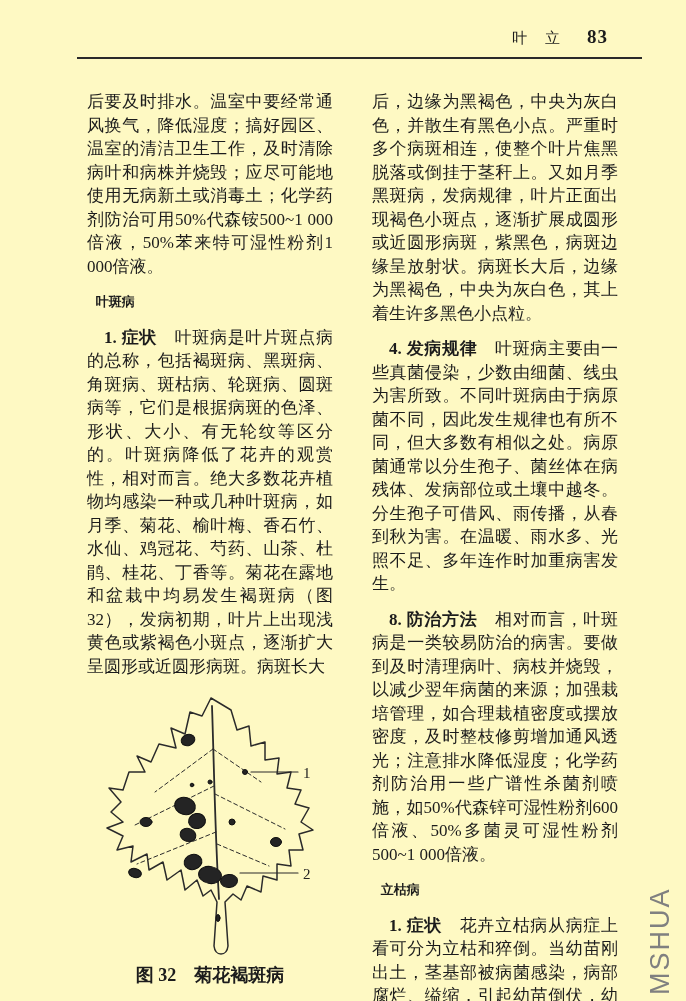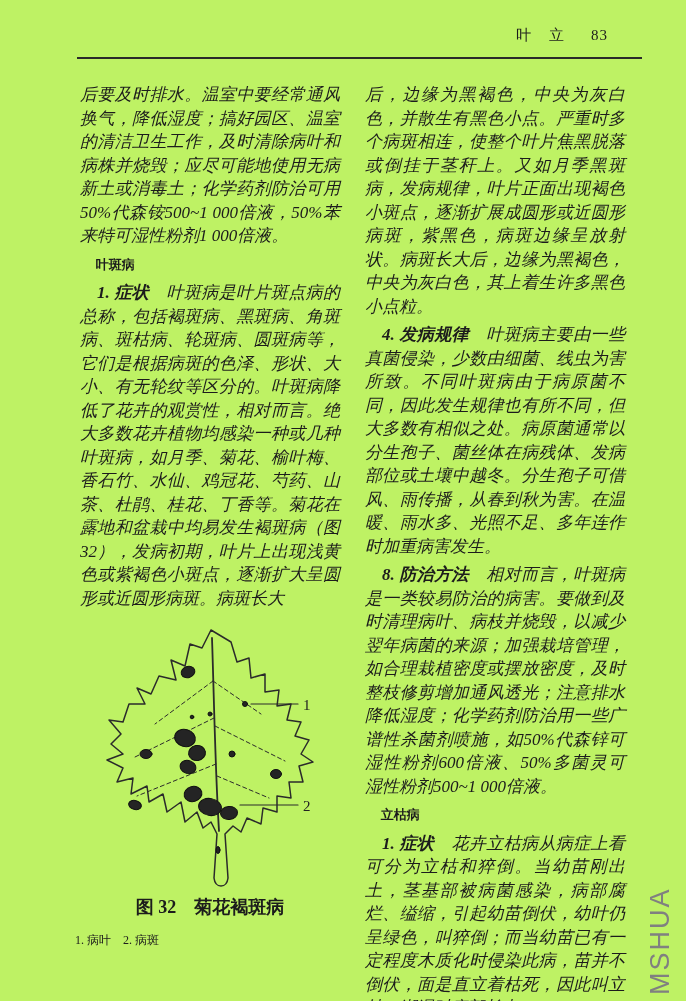--- a/index.html
+++ b/index.html
@@ -5,62 +5,62 @@
   html, body {
     margin: 0;
     padding: 0;
     background: #e8e8e6;
   }
   .page {
     position: relative;
     width: 686px;
     height: 1001px;
     margin: 0 auto;
-    background: #bef264;
+    background: #fef9c3;
     overflow: hidden;
     font-family: "Liberation Serif", "DejaVu Serif", serif;
     color: #1c1c1c;
   }
   
   .page-header {
     display: flex;
     justify-content: flex-end;
     align-items: baseline;
     gap: 20px;
     padding: 26px 78px 0 75px;
     height: 26px;
   }
   .running-title {
     font-size: 15px;
     letter-spacing: 7px;
     font-weight: 400;
   }
   .page-number {
-    font-size: 15px;
-    font-weight: normal;
+    font-size: 19px;
+    font-weight: bold;
     letter-spacing: 1px;
   }
   .header-rule {
     height: 2px;
     background: #2a2a2a;
     margin: 5px 44px 0 77px;
   }
   
   .columns {
     display: flex;
     gap: 15px;
     padding: 19px 56px 0 75px;
   }
   .col {
     width: 270px;
     font-size: 17px;
     line-height: 23.5px;
     text-align: justify;
   }
-  .col p { margin: 5px; font-style: italic; }
+  .col p { margin: 12px; }
   p.indent-num { text-indent: 1em; }
   .lead { font-weight: bold; }
   h3.section-heading {
     margin: 0;
     font-size: 13px;
     line-height: 23.5px;
     font-weight: bold;
     text-indent: 1.6em;
     text-align: left;
   }

